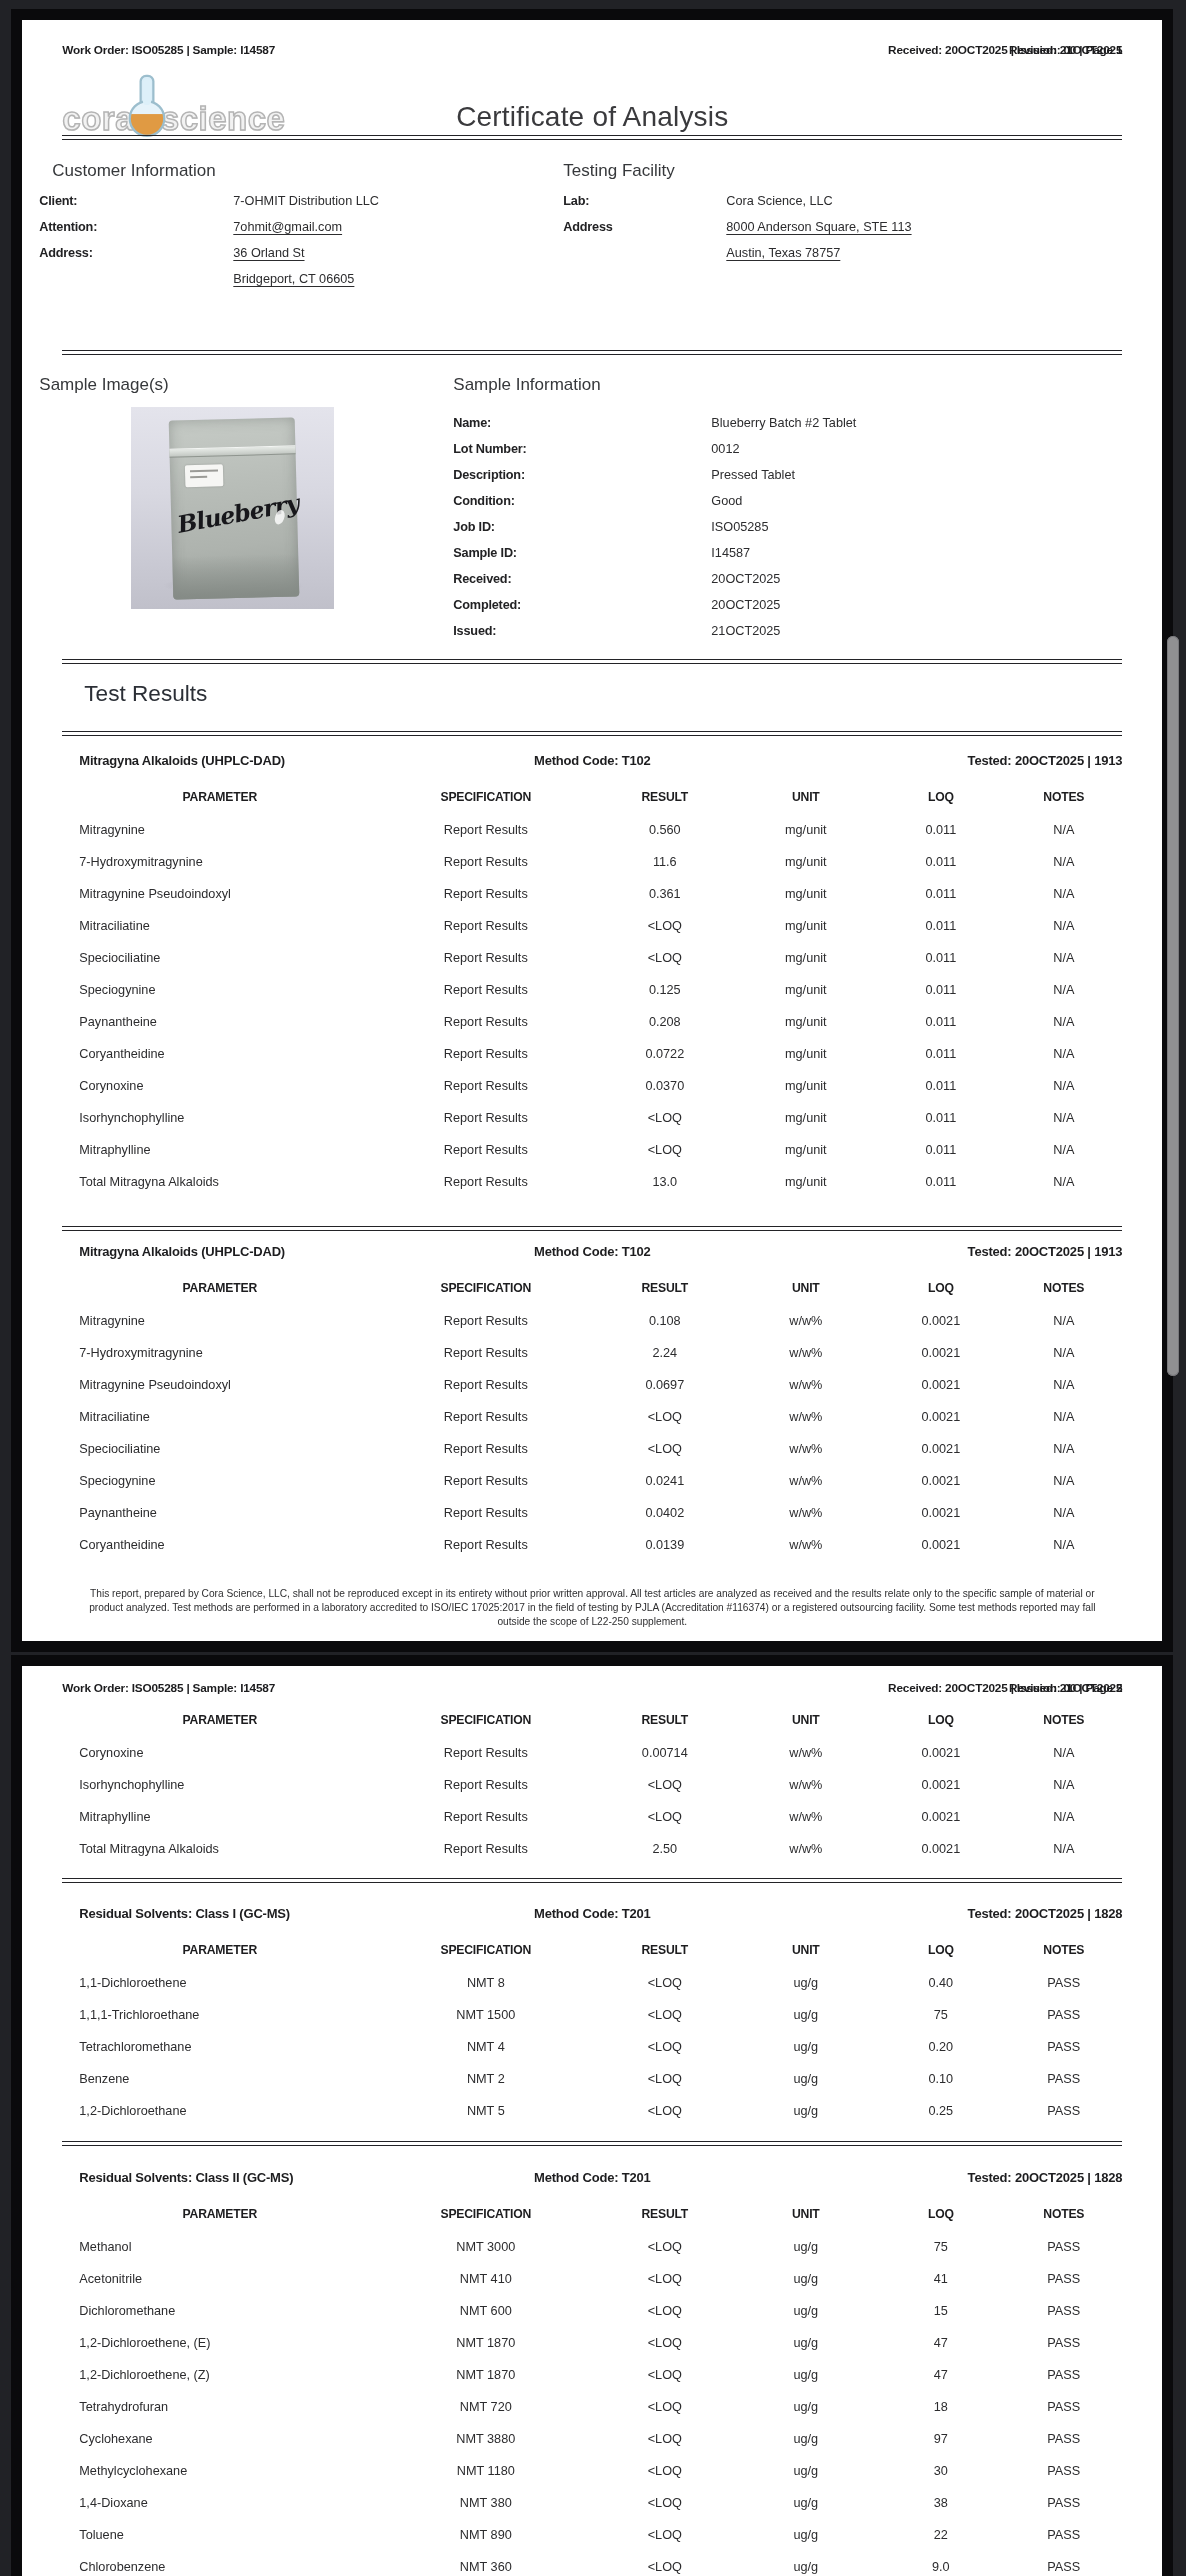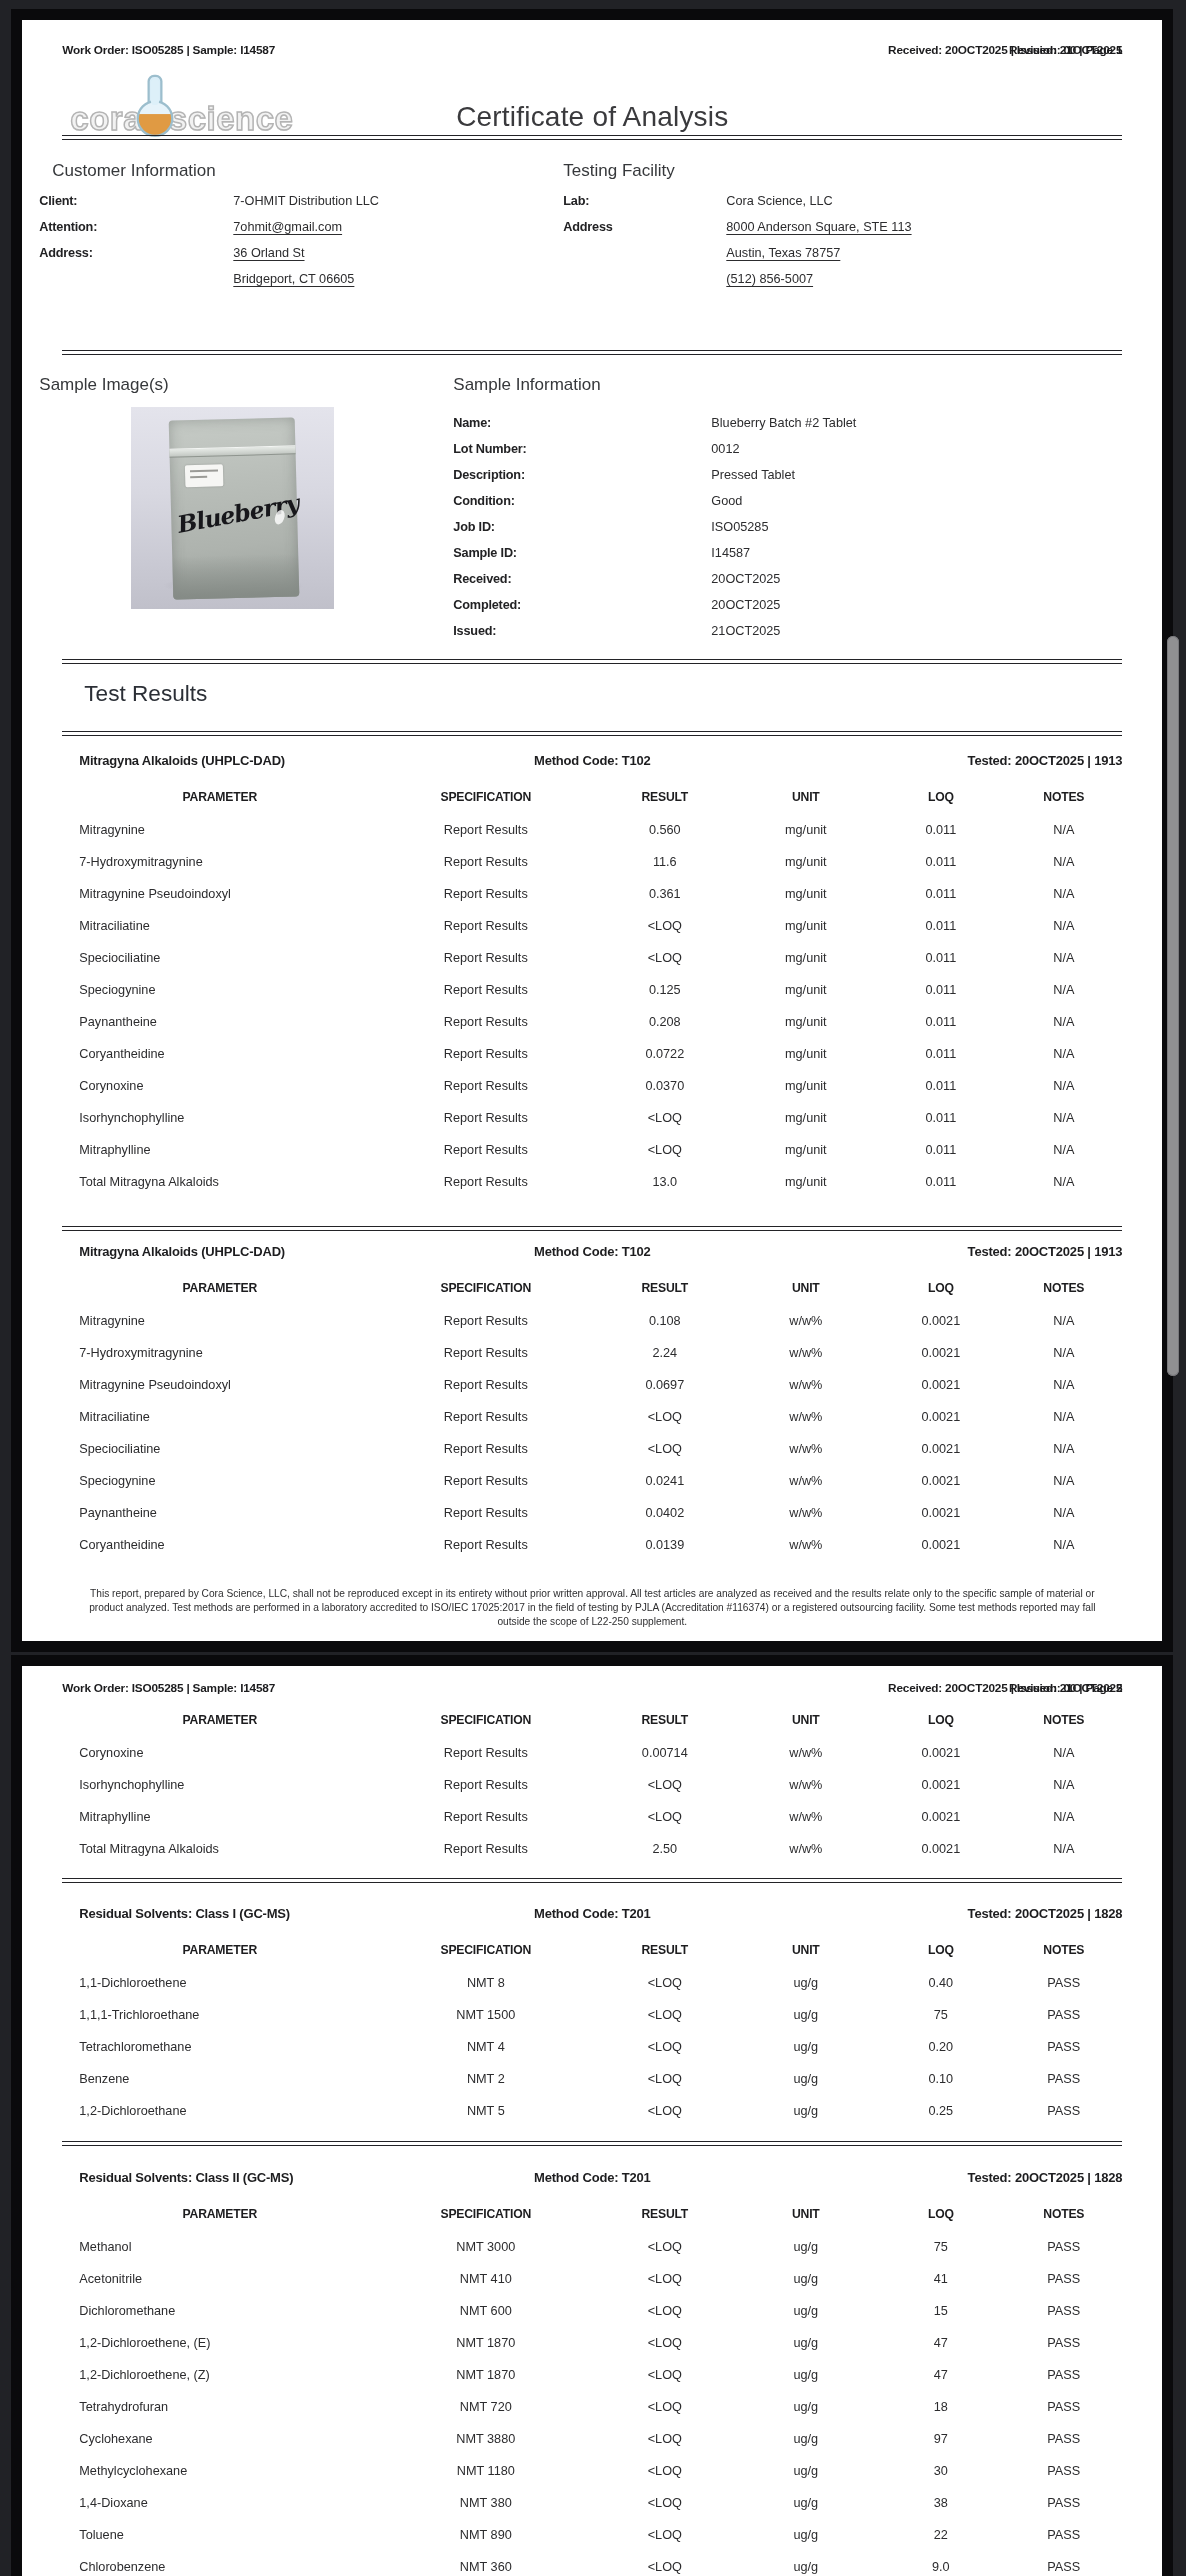--- a/index.html
+++ b/index.html
@@ -10,21 +10,21 @@
   .page1 { margin-top:9.4px; height:1643px; }
   .page2 { margin-top:2.8px; height:1152px; }
   .content { position:relative; width:100%; height:100%; padding:10px 40px; }
 
   .meta-row { position:absolute; left:40px; right:40px; display:flex; justify-content:space-between; font-size:11.8px; font-weight:700; letter-spacing:-0.2px; color:#1c1c1e; }
   .meta-row .m-mid { position:absolute; left:0; right:0; text-align:right; }
   .meta-row span { white-space:nowrap; }
   .meta-row .m-right { z-index:1; background:inherit; }
 
   
-  .logo-row { position:absolute; left:48px; top:58px; height:81px; display:flex; }
+  .logo-row { position:absolute; left:40px; top:58px; height:81px; display:flex; }
   .logo { display:flex; align-items:center; font-weight:700; font-size:33px; letter-spacing:0.5px;
           color:#f2f2f2; -webkit-text-stroke:1.5px #b4b4b4; text-shadow:0 0.9px 0 #d9d9d9; }
   .flask { margin:0 -6.6px; transform:translateY(-11.3px); }
   .doc-title { position:absolute; left:0; right:0; top:81px; text-align:center; font-size:28px; color:#3a3a3d; letter-spacing:0.2px; }
 
   .rule { position:absolute; left:40px; right:40px; height:4.7px; border-top:1.9px solid #232327; border-bottom:1.9px solid #232327; }
 
   .sec-h { position:absolute; font-size:17px; color:#36383b; line-height:28px; }
 
   .info-rows .irow { height:26px; display:grid; align-items:center; font-size:12.7px; }
@@ -145,24 +145,20 @@
           <span class="ilabel">Address</span>
           <span class="ivalue u">8000 Anderson Square, STE 113</span>
         </div>
 
         <div class="irow">
           <span class="ilabel"></span>
           <span class="ivalue u">Austin, Texas 78757</span>
         </div>
 
 
-        <div class="irow">
-          <span class="ilabel"></span>
-          <span class="ivalue u">(512) 856-5007</span>
-        </div>
       </div>
 
     <div class="rule" style="top:330px"></div>
 
     <div class="sec-h" style="left:17px; top:351px">Sample Image(s)</div>
     <div class="sec-h" style="left:431px; top:351px">Sample Information</div>
 
     <div class="photo">
       <div class="bagshadow"></div>
       <div class="bag">

